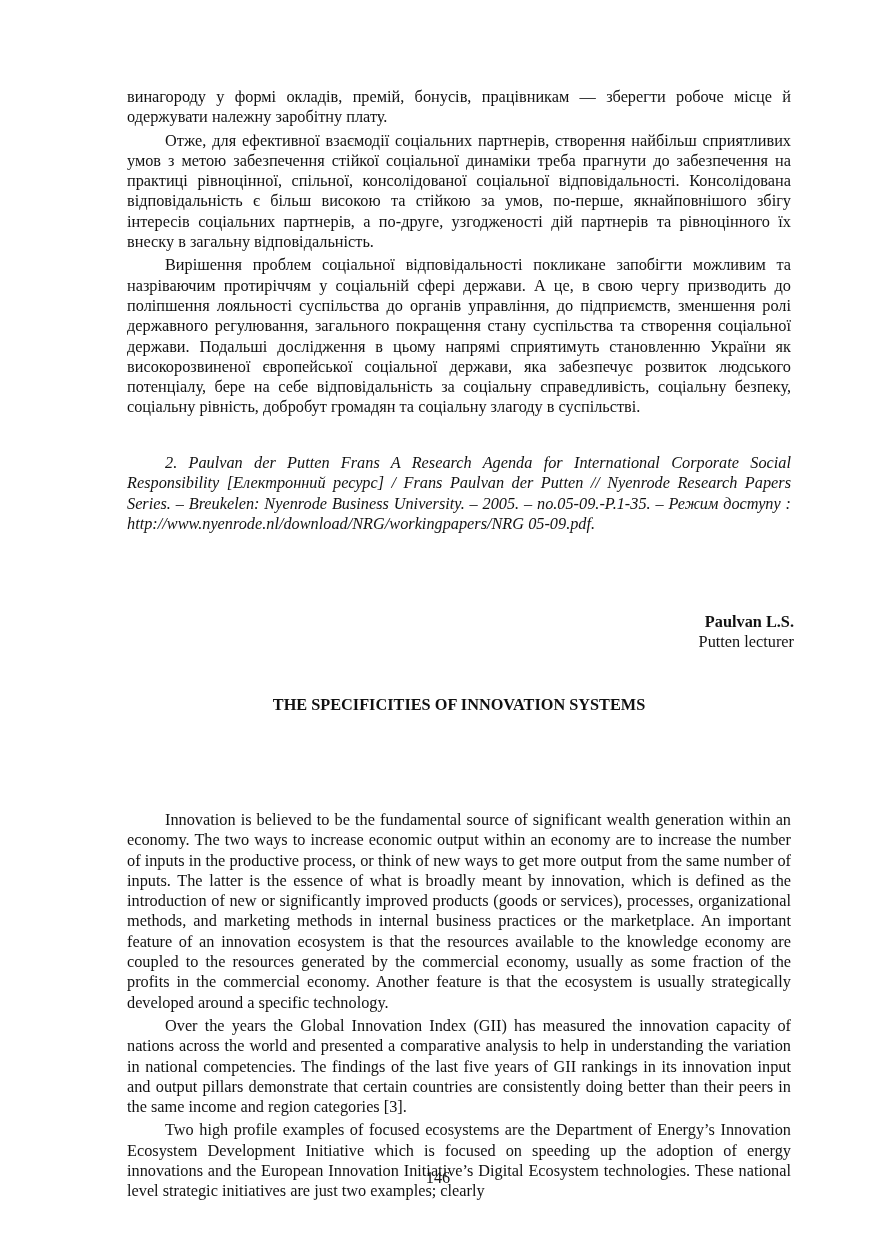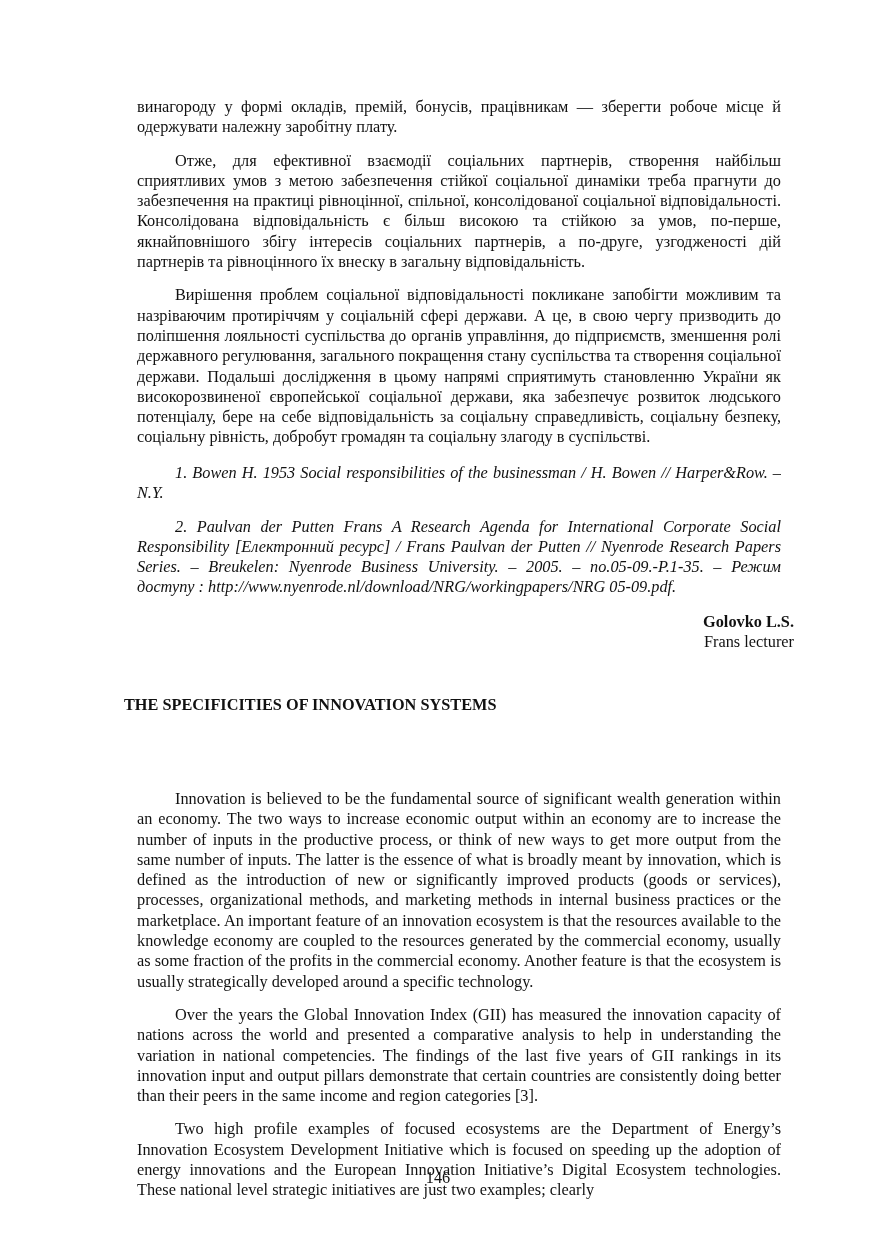--- a/index.html
+++ b/index.html
@@ -1,47 +1,46 @@
 <!DOCTYPE html>
 <html><head>
 <meta charset="utf-8">
 <style>
   html, body { margin: 0; padding: 0; background: #ffffff; }
   body { width: 876px; height: 1240px; position: relative; overflow: hidden;
          font-family: "Liberation Serif", serif; color: #111; }
   .page { position: absolute; left: 124px; top: 84px; width: 670px; }
-  .p { font-size: 16.3px; line-height: 20.3px; text-align: justify; margin: 13px; }
+  .p { font-size: 16.3px; line-height: 20.3px; text-align: justify; margin: 3px; }
   .indent { text-indent: 38px; }
   .refs { position: absolute; left: 124px; top: 450px; width: 670px; }
   .refs .p { font-style: italic; }
   .author { position: absolute; right: 82px; top: 612px; text-align: right;
             font-size: 16.3px; line-height: 20.3px; }
   .author .name { font-weight: bold; }
-  .title { position: absolute; left: 124px; width: 670px; top: 695px; text-align: left;
+  .title { position: absolute; left: 124px; width: 670px; top: 695px; text-align: center;
            font-weight: bold; font-size: 16.3px; line-height: 20px; }
-  .body2 { position: absolute; left: 124px; top: 776px; width: 670px; }
+  .body2 { position: absolute; left: 124px; top: 807px; width: 670px; }
   .pagenum { position: absolute; left: 0; width: 876px; top: 1168px; text-align: center; font-size: 16.3px; }
 </style>
 </head>
 <body>
 
 <div class="page">
   <p class="p">винагороду у формі окладів, премій, бонусів, працівникам — зберегти робоче місце й одержувати належну заробітну плату.</p>
   <p class="p indent">Отже, для ефективної взаємодії соціальних партнерів, створення найбільш сприятливих умов з метою забезпечення стійкої соціальної динаміки треба прагнути до забезпечення на практиці рівноцінної, спільної, консолідованої соціальної відповідальності. Консолідована відповідальність є більш високою та стійкою за умов, по-перше, якнайповнішого збігу інтересів соціальних партнерів, а по-друге, узгодженості дій партнерів та рівноцінного їх внеску в загальну відповідальність.</p>
   <p class="p indent">Вирішення проблем соціальної відповідальності покликане запобігти можливим та назріваючим протиріччям у соціальній сфері держави. А це, в свою чергу призводить до поліпшення лояльності суспільства до органів управління, до підприємств, зменшення ролі державного регулювання, загального покращення стану суспільства та створення соціальної держави. Подальші дослідження в цьому напрямі сприятимуть становленню України як високорозвиненої європейської соціальної держави, яка забезпечує розвиток людського потенціалу, бере на себе відповідальність за соціальну справедливість, соціальну безпеку, соціальну рівність, добробут громадян та соціальну злагоду в суспільстві.</p>
 </div>
 
 <div class="refs">
-  <p class="p indent">1. Bowen H. 1953 Social responsibilities of the businessman / H. Bowen // Harper&amp;Row. –N.Y.</p>
   <p class="p indent">2. Paulvan der Putten Frans A Research Agenda for International Corporate Social Responsibility [Електронний ресурс] / Frans Paulvan der Putten // Nyenrode Research Papers Series. – Breukelen: Nyenrode Business University. – 2005. – no.05-09.-P.1-35. – Режим доступу : http://www.nyenrode.nl/download/NRG/workingpapers/NRG 05-09.pdf.</p>
 </div>
 
 <div class="author">
-  <div class="name">Golovko L.S.</div>
-  <div>Frans lecturer</div>
+  <div class="name">Paulvan L.S.</div>
+  <div>Putten lecturer</div>
 </div>
 
 <div class="title">
   <div>THE SPECIFICITIES OF INNOVATION SYSTEMS</div>
 </div>
 
 <div class="body2">
   <p class="p indent">Innovation is believed to be the fundamental source of significant wealth generation within an economy. The two ways to increase economic output within an economy are to increase the number of inputs in the productive process, or think of new ways to get more output from the same number of inputs. The latter is the essence of what is broadly meant by innovation, which is defined as the introduction of new or significantly improved products (goods or services), processes, organizational methods, and marketing methods in internal business practices or the marketplace. An important feature of an innovation ecosystem is that the resources available to the knowledge economy are coupled to the resources generated by the commercial economy, usually as some fraction of the profits in the commercial economy. Another feature is that the ecosystem is usually strategically developed around a specific technology.</p>
   <p class="p indent">Over the years the Global Innovation Index (GII) has measured the innovation capacity of nations across the world and presented a comparative analysis to help in understanding the variation in national competencies. The findings of the last five years of GII rankings in its innovation input and output pillars demonstrate that certain countries are consistently doing better than their peers in the same income and region categories [3].</p>
   <p class="p indent">Two high profile examples of focused ecosystems are the Department of Energy’s Innovation Ecosystem Development Initiative which is focused on speeding up the adoption of energy innovations and the European Innovation Initiative’s Digital Ecosystem technologies. These national level strategic initiatives are just two examples; clearly</p>

